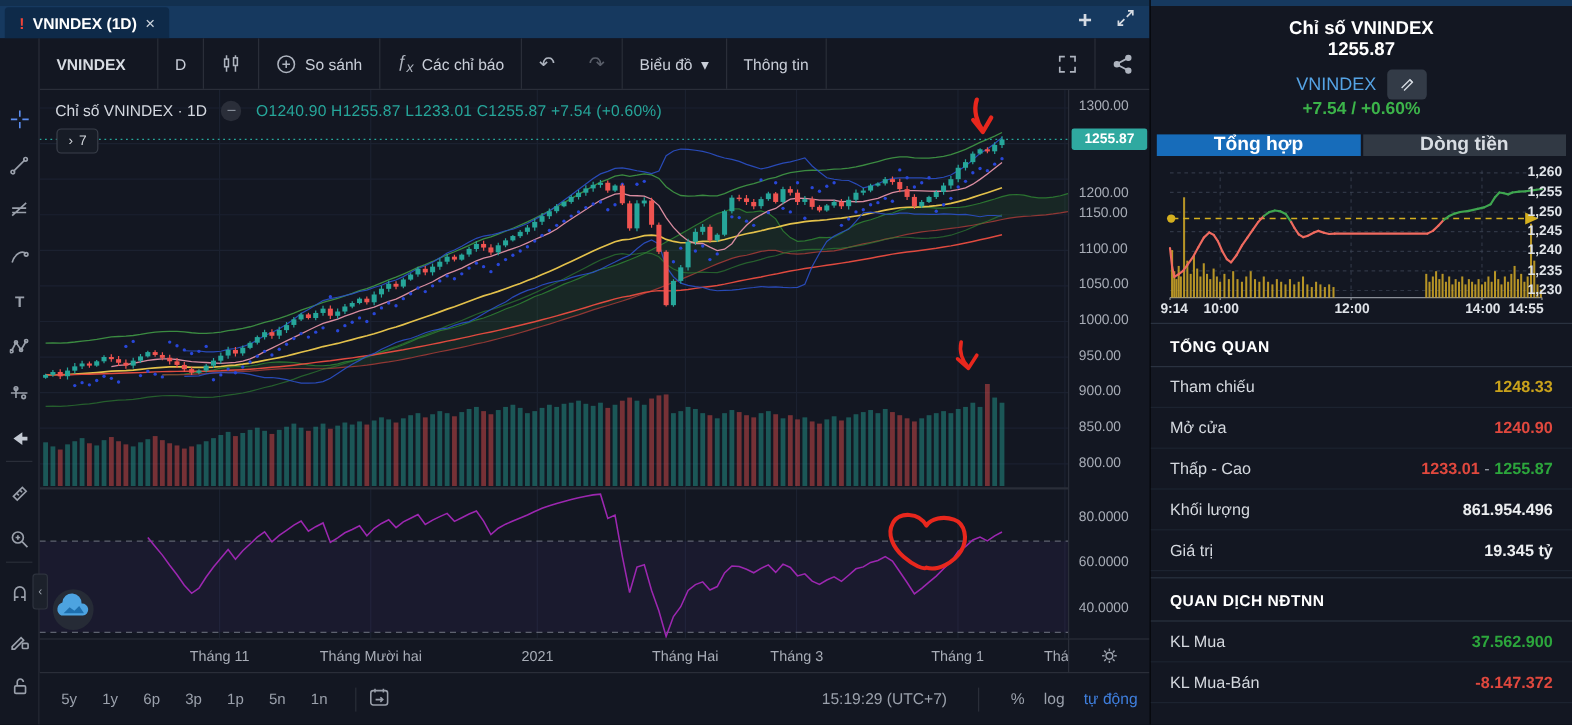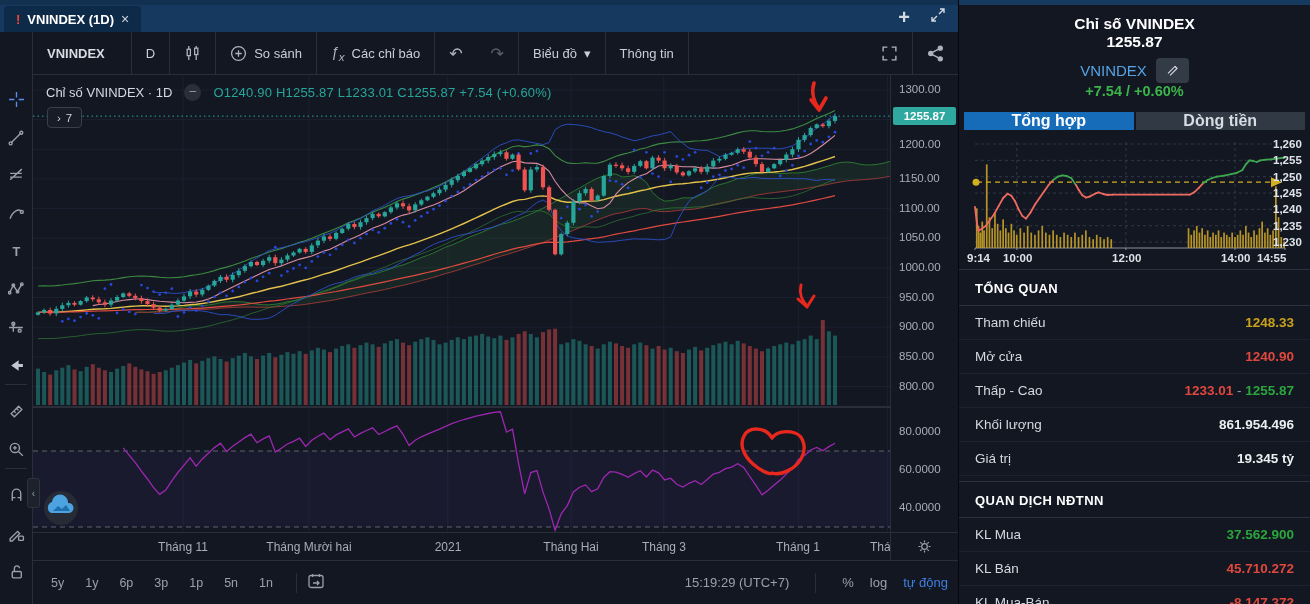--- a/index.html
+++ b/index.html
@@ -844,21 +844,21 @@
         <path d="M20 436 l5-5 4 3 4-4 4 6 Z" fill="#1e6fae"></path>
       <path d="M781 8 C778 17 781 27 786 34" stroke="#e8271d" stroke-width="3.6" fill="none" stroke-linecap="round"></path>
         <path d="M778 25 L786 35 M793 23 L786 35" stroke="#e8271d" stroke-width="3.6" fill="none" stroke-linecap="round"></path>
       <path d="M768 210 C766 218 769 226 774 231" stroke="#e8271d" stroke-width="3" fill="none" stroke-linecap="round"></path>
         <path d="M765 224 L774 232 M781 221 L774 232" stroke="#e8271d" stroke-width="3" fill="none" stroke-linecap="round"></path>
       <path d="M739 363 C733 352 716 351 711 361 C706 370 711 381 720 389 C728 396 737 400 739 398 C748 401 762 394 768 384 C774 374 771 361 762 358 C753 355 743 357 739 363 Z" stroke="#e8271d" stroke-width="3.4" fill="none" stroke-linejoin="round"></path>
     </svg>
 
   <div class="paxis" id="paxis">
       <span class="ptick" style="top:8px">1300.00</span>
-      <span class="ptick" style="top:63px">1200.00</span>
+      <span class="ptick" style="top:80px">1200.00</span>
       <span class="ptick" style="top:96.94999999999999px">1150.00</span>
       <span class="ptick" style="top:126.6px">1100.00</span>
       <span class="ptick" style="top:156.25px">1050.00</span>
       <span class="ptick" style="top:185.89999999999998px">1000.00</span>
       <span class="ptick" style="top:215.54999999999998px">950.00</span>
       <span class="ptick" style="top:245.2px">900.00</span>
       <span class="ptick" style="top:274.84999999999997px">850.00</span>
       <span class="ptick" style="top:304.5px">800.00</span>
       <span class="ptick" style="top:350px">80.0000</span>
       <span class="ptick" style="top:388px">60.0000</span>
@@ -1111,22 +1111,18 @@
           <span class="lbl">Giá trị</span>
           <span class="val c-white">19.345 tỷ</span>
         </div>
         <div class="sec-gap"></div>
         <div class="sec-h">QUAN DỊCH NĐTNN</div>
         <div class="rp-datarow">
           <span class="lbl">KL Mua</span>
           <span class="val c-green">37.562.900</span>
         </div>
         <div class="rp-datarow">
-          <span class="lbl">KL Bán</span>
-          <span class="val c-red">45.710.272</span>
-        </div>
-        <div class="rp-datarow">
           <span class="lbl">KL Mua-Bán</span>
           <span class="val c-red">-8.147.372</span>
         </div>
       </div>
   </div>
 </div>
 
 </body></html>

